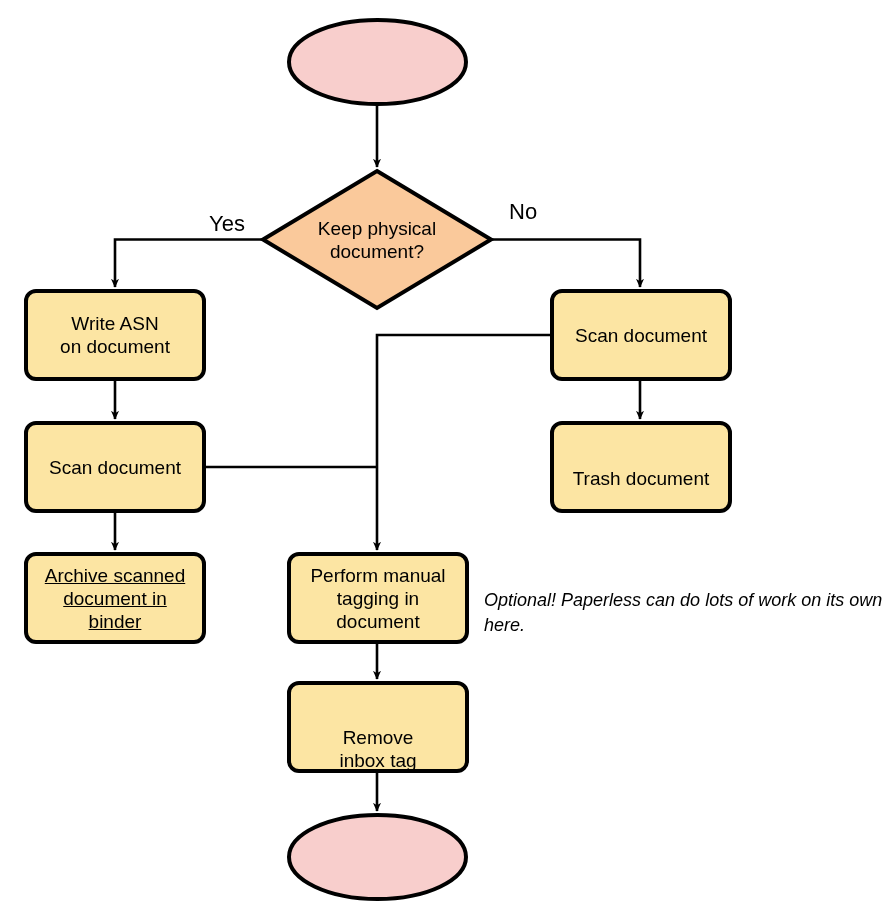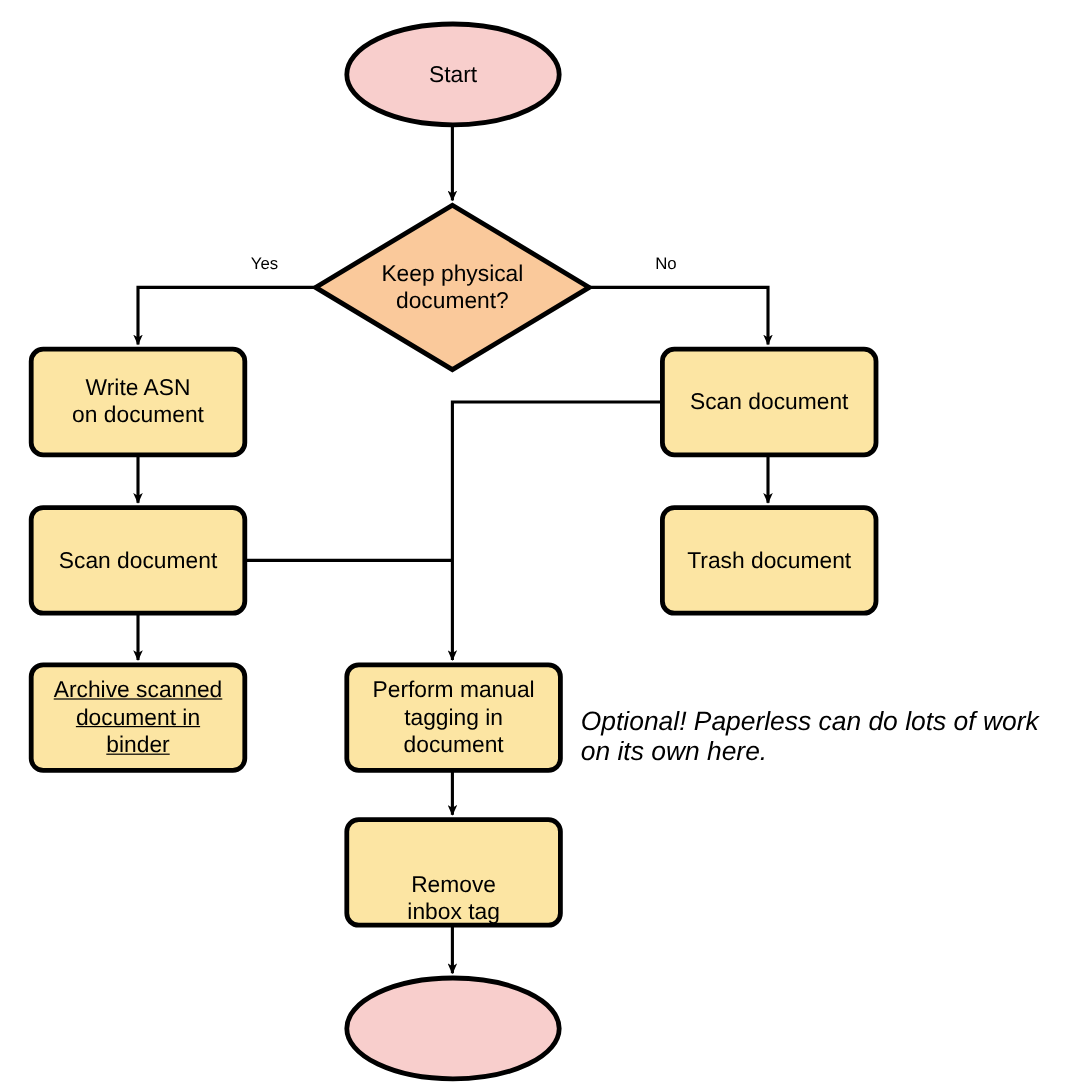--- a/index.html
+++ b/index.html
@@ -35,28 +35,28 @@
     color: #000000;
     font-size: 19px;
     line-height: 23px;
     font-family: "Liberation Sans", sans-serif;
     white-space: pre-line;
     pointer-events: none;
   }
   .edge-label {
     position: absolute;
     color: #000000;
-    font-size: 14px;
+    font-size: 22px;
     font-family: "Liberation Sans", sans-serif;
     white-space: nowrap;
   }
   .note-text {
     position: absolute;
     color: #000000;
-    font-size: 22px;
+    font-size: 18px;
     line-height: 25px;
     font-style: italic;
     font-family: "Liberation Sans", sans-serif;
   }
 </style>
 </head>
 <body>
 
 <div id="flow-canvas">
 
@@ -124,45 +124,44 @@
       <path d="M 552 335 L 377 335 L 377 550" marker-end="url(#arrowhead)"></path>
 
       <path d="M 204 467 L 377 467"></path>
 
       <path d="M 377 642 L 377 679" marker-end="url(#arrowhead)"></path>
 
       <path d="M 377 771 L 377 811" marker-end="url(#arrowhead)"></path>
     </g>
   </svg>
 
-  <div class="node-label" style="left:289px; top:20px; width:177px; height:84px;">Start</div>
 
   <div class="node-label" style="left:277px; top:171px; width:200px; height:137px;">Keep physical
 document?</div>
 
   <div class="node-label" style="left:26px; top:291px; width:178px; height:88px;">Write ASN
 on document</div>
 
   <div class="node-label" style="left:26px; top:423px; width:178px; height:88px;">Scan document</div>
 
   <div class="node-label" style="left:26px; top:554px; width:178px; height:88px;text-decoration:underline;">Archive scanned
 document in
 binder</div>
 
   <div class="node-label" style="left:552px; top:291px; width:178px; height:88px;">Scan document</div>
 
-  <div class="node-label" style="left:552px; top:423px; width:178px; height:88px;">Trash document</div>
+  <div class="node-label" style="left:552px; top:434px; width:178px; height:88px;">Trash document</div>
 
   <div class="node-label" style="left:289px; top:554px; width:178px; height:88px;">Perform manual
 tagging in
 document</div>
 
   <div class="node-label" style="left:289px; top:705px; width:178px; height:88px;">Remove
 inbox tag</div>
 
 
   <div class="edge-label" style="left:209px; top:211px;">Yes</div>
 
-  <div class="edge-label" style="left:509px; top:211px;margin-left:37px;">No</div>
+  <div class="edge-label" style="left:509px; top:199px;">No</div>
 
   <div class="note-text" style="left:484px; top:588px; width:404px;">Optional! Paperless can do lots of work on its own here.</div>
 
 </div>
 
 </body></html>

